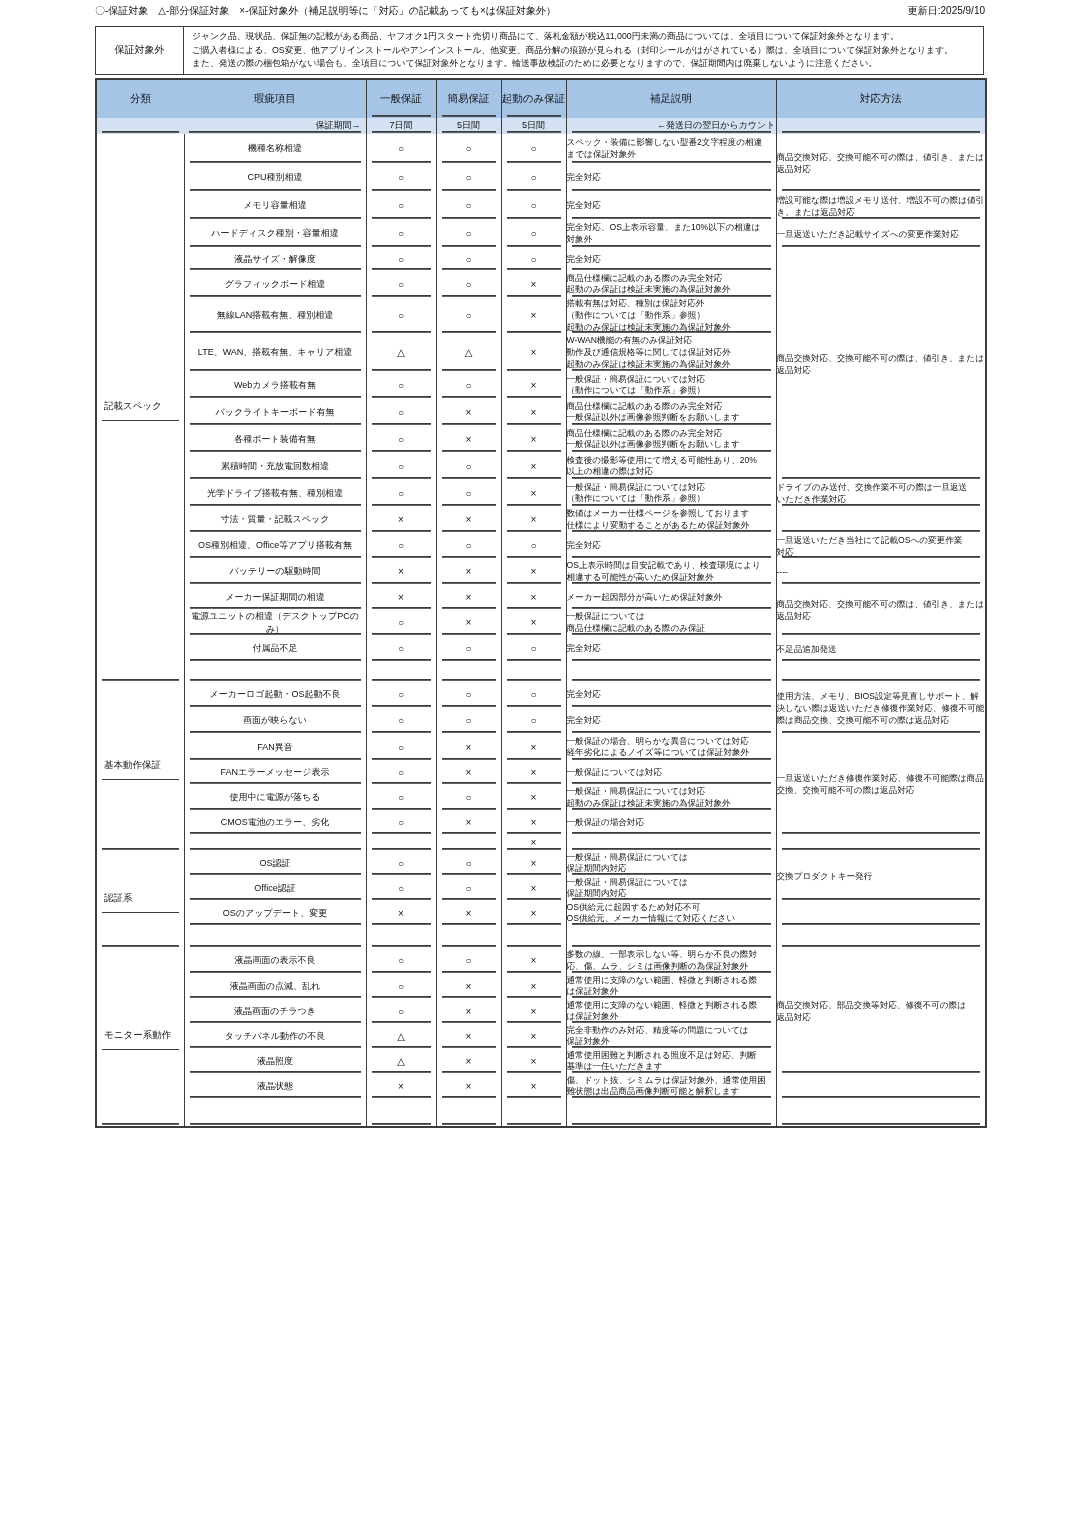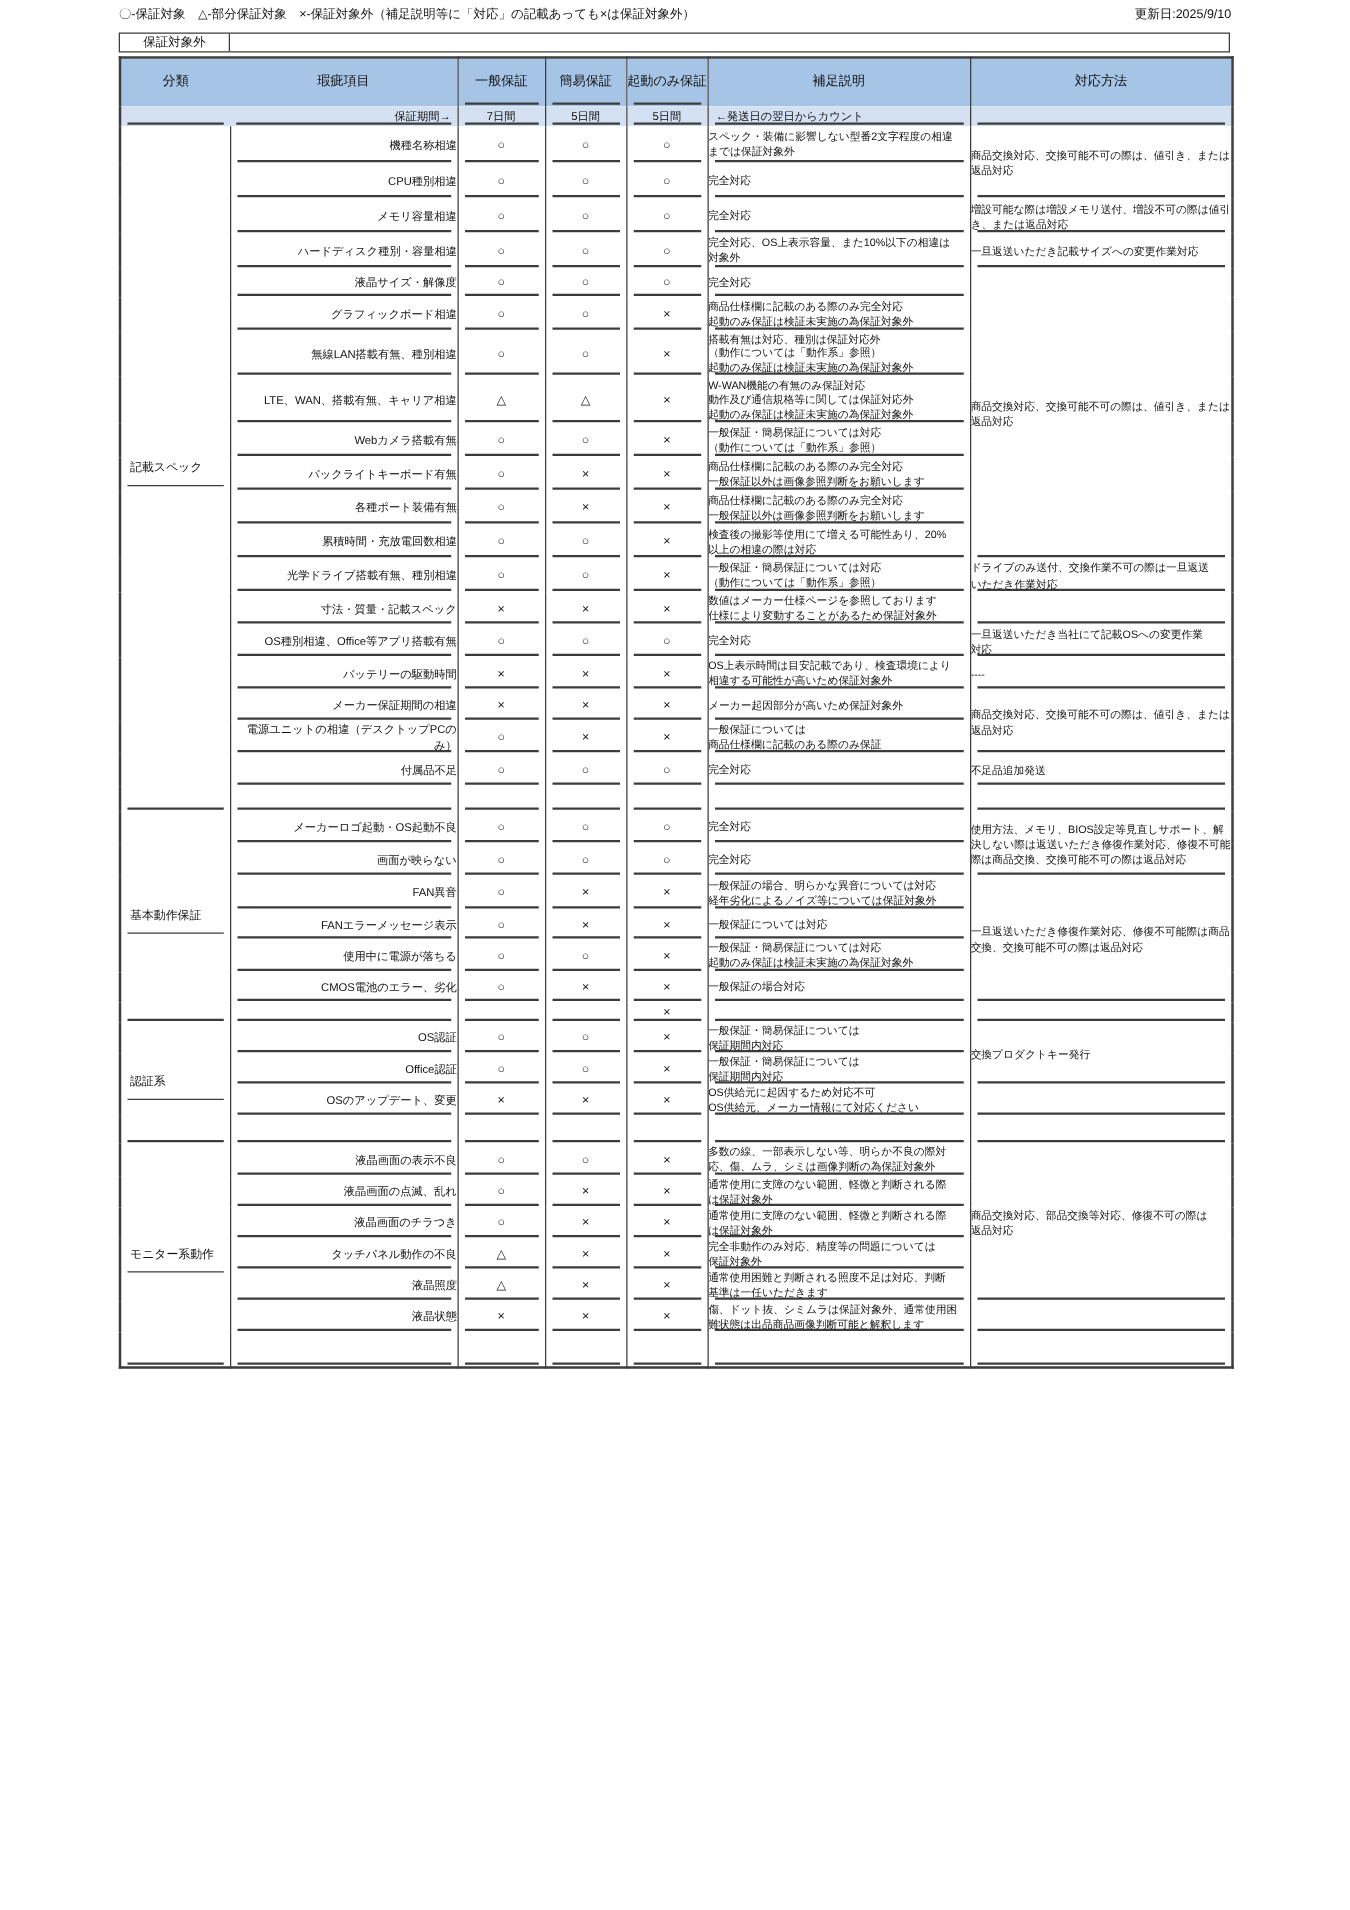--- a/index.html
+++ b/index.html
@@ -53,26 +53,26 @@
     height:38px;line-height:1.25;
   }
   .hcell.u{
     background-image:linear-gradient(var(--bd),var(--bd));
   }
   .pcell{
     background-color:var(--sub);font-size:9px;font-weight:bold;height:16px;
     text-align:center;
   }
   .pcell.right{text-align:right;padding-right:5px;}
-  .pcell.left{text-align:left;padding-left:6px;}
+  .pcell.left{text-align:right;padding-left:6px;}
   .catcell{vertical-align:top;font-size:9.5px;}
   .cat-label{
     margin:0 5px;padding:6px 0 7px 2px;border-bottom:1.8px solid var(--bd);
   }
-  .icell{font-size:9px;text-align:right;padding-left:8px;}
+  .icell{font-size:9px;text-align:center;padding-left:8px;}
   .mcell{font-size:10px;text-align:center;}
   .ncell{
     font-size:8.6px;line-height:1.35;text-align:left;padding:2px 5px;
     white-space:pre-line;
   }
   .acell{
     font-size:8.6px;line-height:1.4;text-align:left;padding:2px 7px;
     white-space:pre-line;
   }
 </style>
@@ -82,20 +82,23 @@
 <div class="page">
 
 
   <div class="legendrow">
     <span>〇-保証対象　△-部分保証対象　×-保証対象外（補足説明等に「対応」の記載あっても×は保証対象外）</span>
     <span>更新日:2025/9/10</span>
   </div>
 
   <div class="exclusion">
     <div class="ex-label">保証対象外</div>
+    <div class="ex-text">ジャンク品、現状品、保証無の記載がある商品、ヤフオク1円スタート売切り商品にて、落札金額が税込11,000円未満の商品については、全項目について保証対象外となります。
+ご購入者様による、OS変更、他アプリインストールやアンインストール、他変更、商品分解の痕跡が見られる（封印シールがはがされている）際は、全項目について保証対象外となります。
+また、発送の際の梱包箱がない場合も、全項目について保証対象外となります。輸送事故検証のために必要となりますので、保証期間内は廃棄しないように注意ください。</div>
   </div>
 
   <table class="wtable">
     <colgroup>
       <col style="width:88px">
         <col style="width:182px">
         <col style="width:70px">
       <col style="width:65px">
         <col style="width:65px">
         <col style="width:210px">

